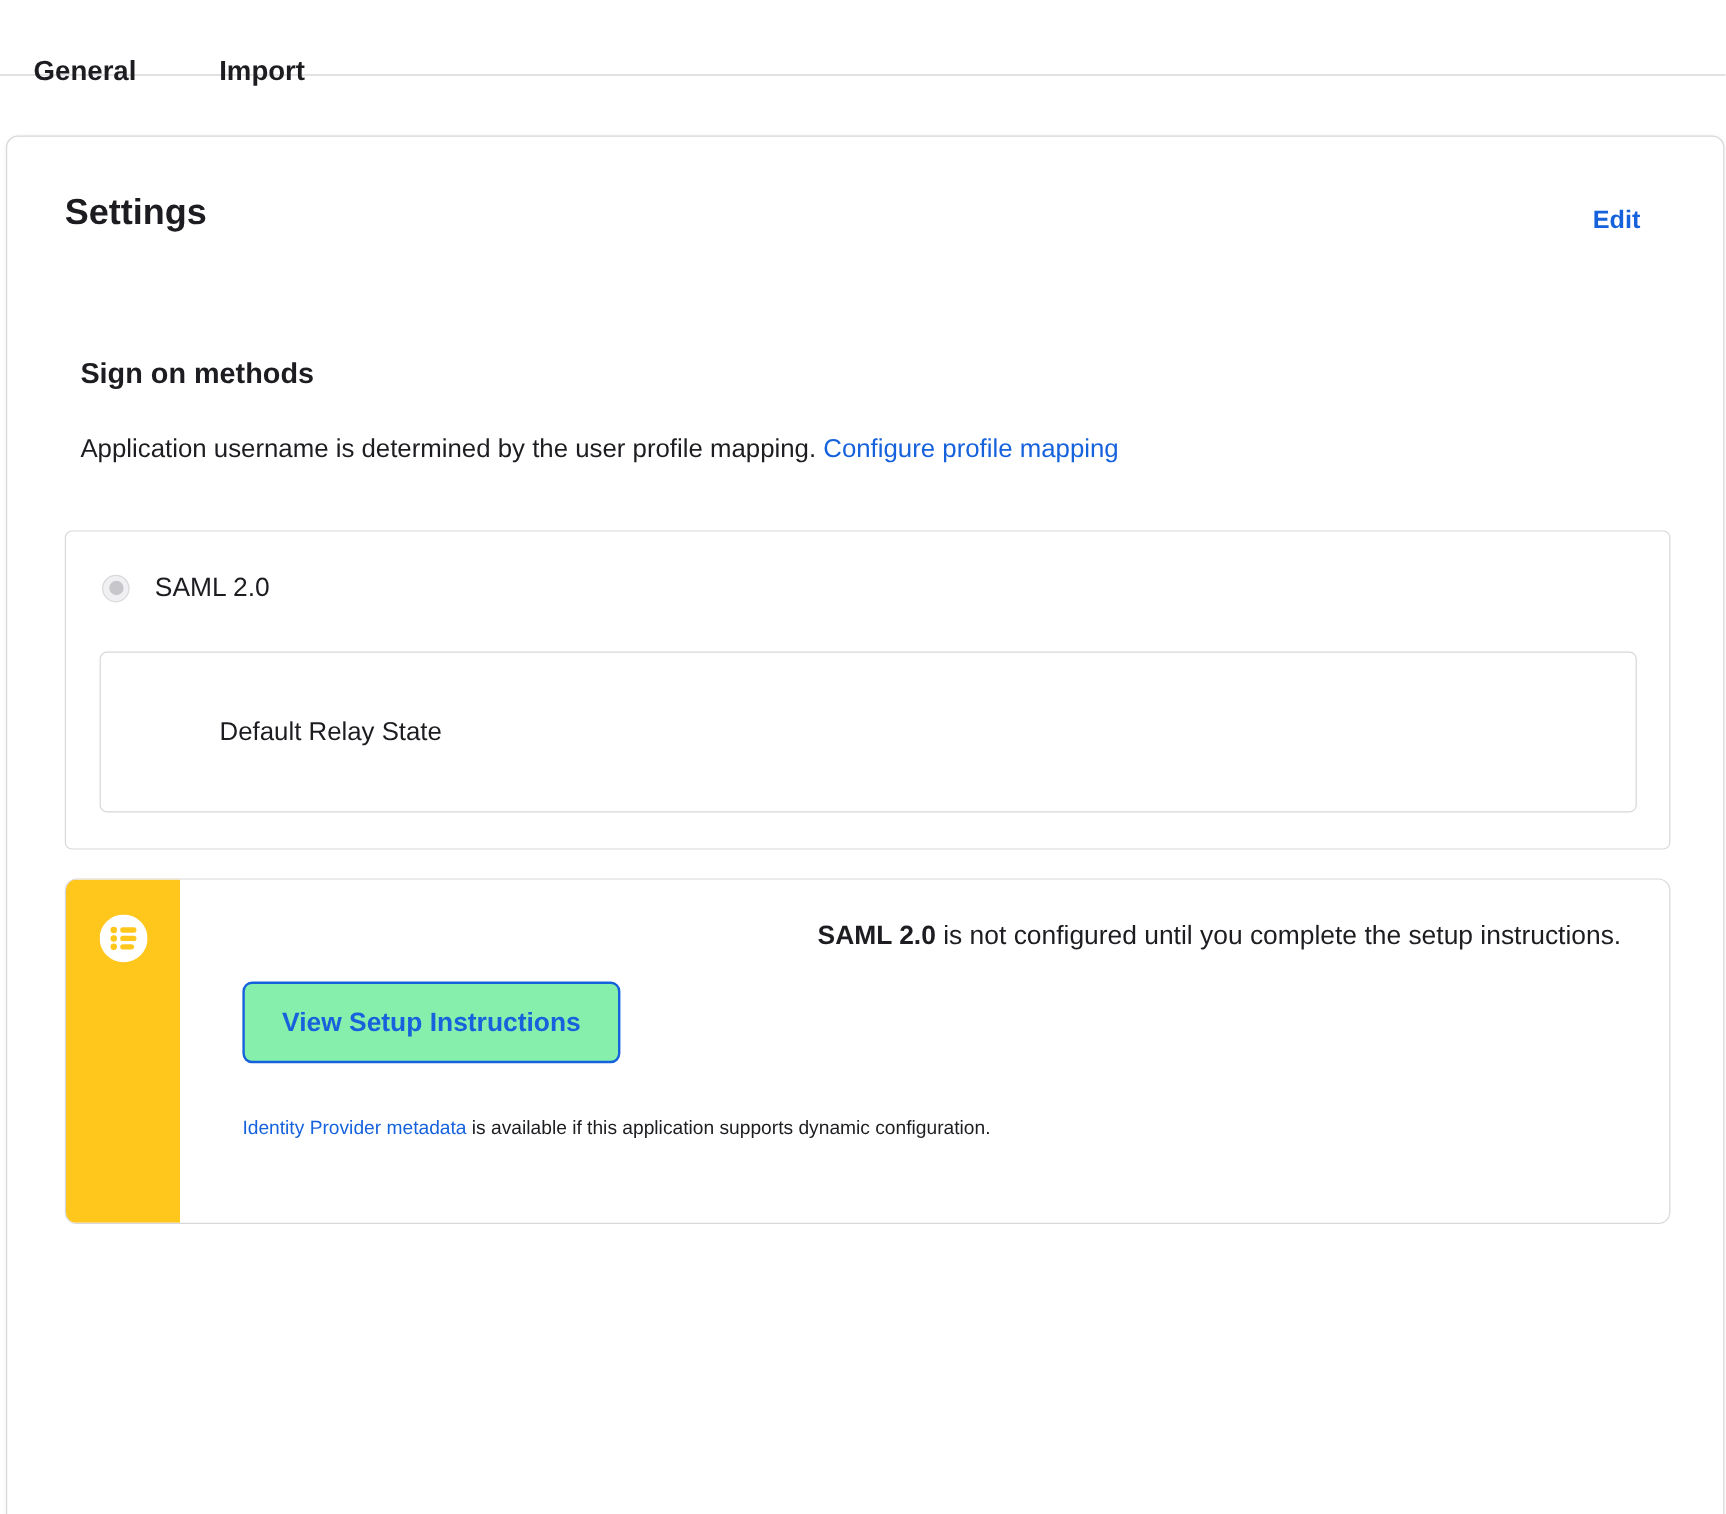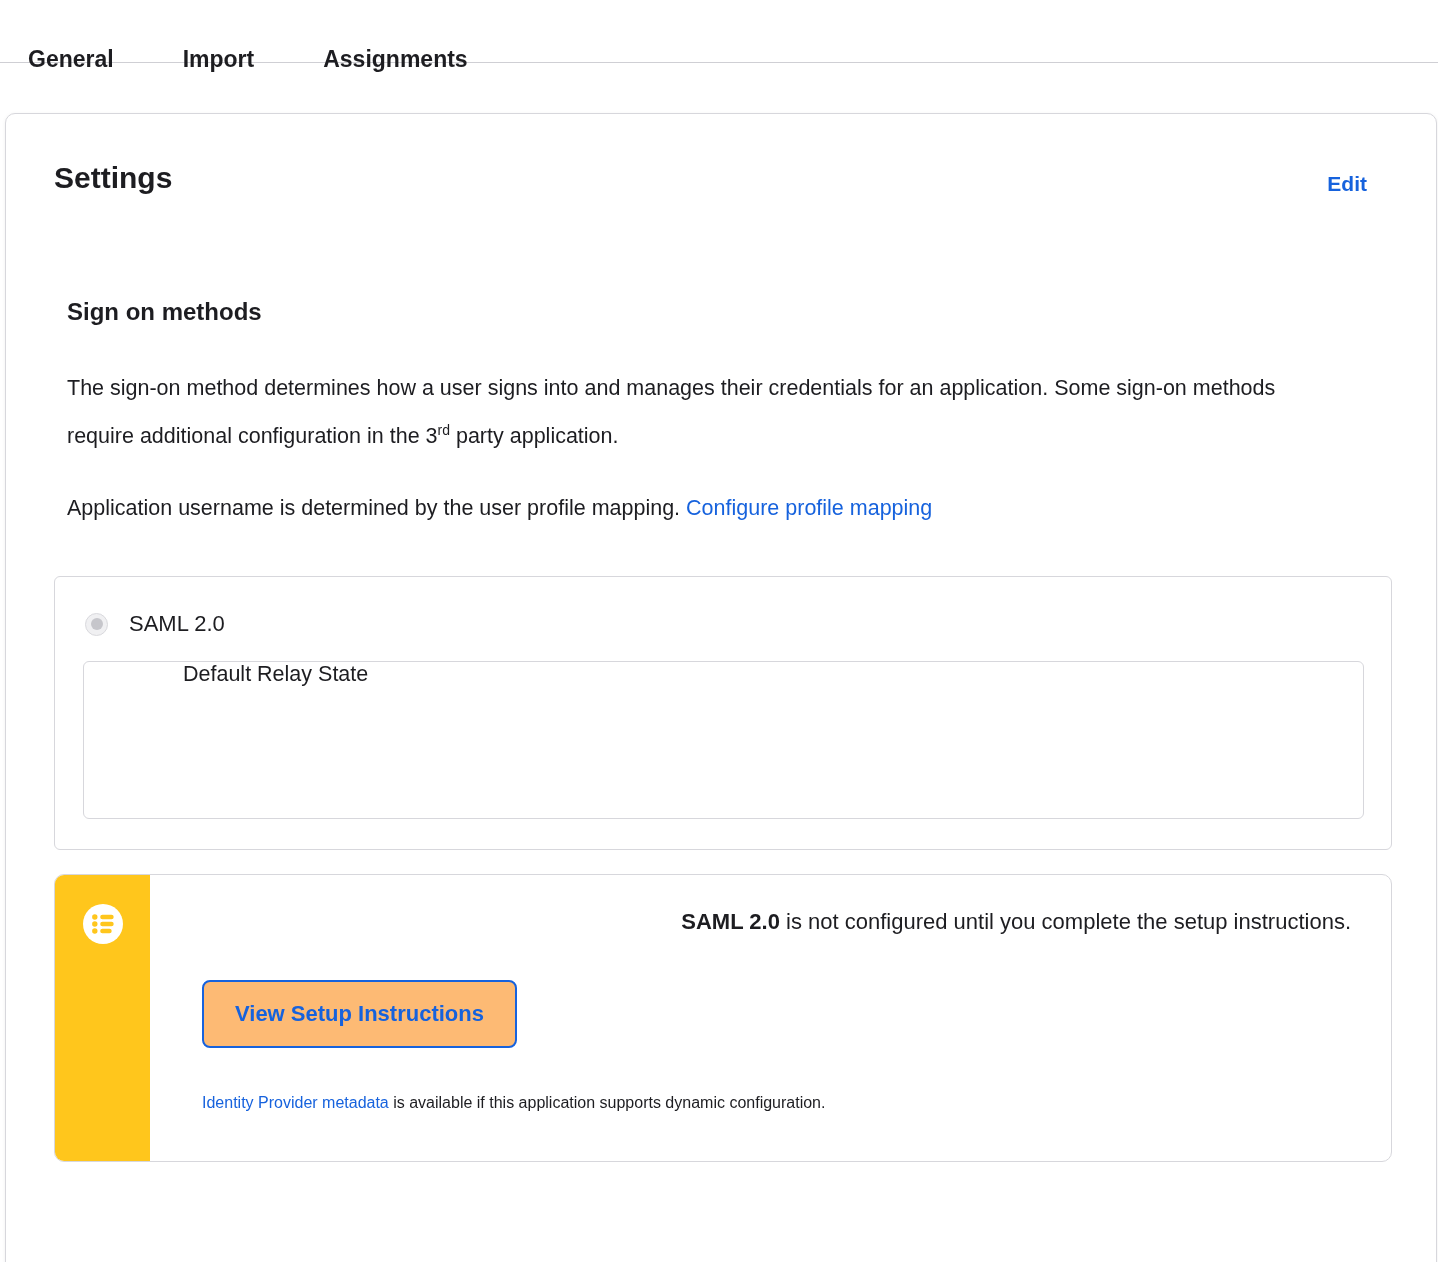--- a/index.html
+++ b/index.html
@@ -122,25 +122,26 @@
     width:12px;height:12px;
     margin:-6px 0 0 -6px;
     border-radius:50%;
     background:#c6c6cb;
   }
   .radio-label{
     font-size:22px;
     color:var(--text);
   }
   .relay-box{
-    margin-top:24px;
-    height:158px;
+    margin-top:40px;
+    height:134px;
     border:1px solid var(--border);
     border-radius:6px;
     display:flex;
+    align-items:center;
     padding-left:99px;
   }
   .relay-label{
     font-size:21.5px;
     color:var(--text);
   }
   
   .callout{
     margin-top:24px;
     border:1px solid var(--border);
@@ -162,58 +163,56 @@
     flex:1;
     padding:33px 40px 38px 52px;
   }
   .callout-msg{
     font-size:22px;
     line-height:1.25;
     text-align:right;
   }
   .callout-msg .bold{font-weight:700;}
   .setup-btn{
-    margin-top:44px;
+    margin-top:24px;
     display:inline-block;
-    background:#fdba74;
+    background:#86efac;
     border:2px solid var(--accent);
     border-radius:8px;
     padding:19px 31px;
     font-family:"Liberation Sans", sans-serif;
     font-size:22px;
     font-weight:700;
     color:var(--accent);
     cursor:pointer;
   }
   .metadata-line{
     margin-top:46px;
     font-size:16px;
   }
 </style>
 </head>
 <body>
 
 <nav class="tabbar">
   <div class="tab">General</div>
   <div class="tab">Import</div>
-  <div class="tab">Assignments</div>
 </nav>
 
 <section class="card">
 
   <div class="card-header">
     <h1 class="card-title">Settings</h1>
     <a class="edit-link">Edit</a>
   </div>
 
   <div class="card-body">
 
     <h2 class="section-heading">Sign on methods</h2>
 
-    <p class="para"><span>The sign-on method determines how a user signs into and manages their credentials for an application. Some sign-on methods require additional configuration in the 3</span><sup>rd</sup><span> party application.</span></p>
 
     <p class="para second"><span>Application username is determined by the user profile mapping. </span><a class="inline-link">Configure profile mapping</a></p>
 
     <div class="saml-box">
       <div class="radio-row">
         <span class="radio"></span>
         <span class="radio-label">SAML 2.0</span>
       </div>
       <div class="relay-box">
         <span class="relay-label">Default Relay State</span>

